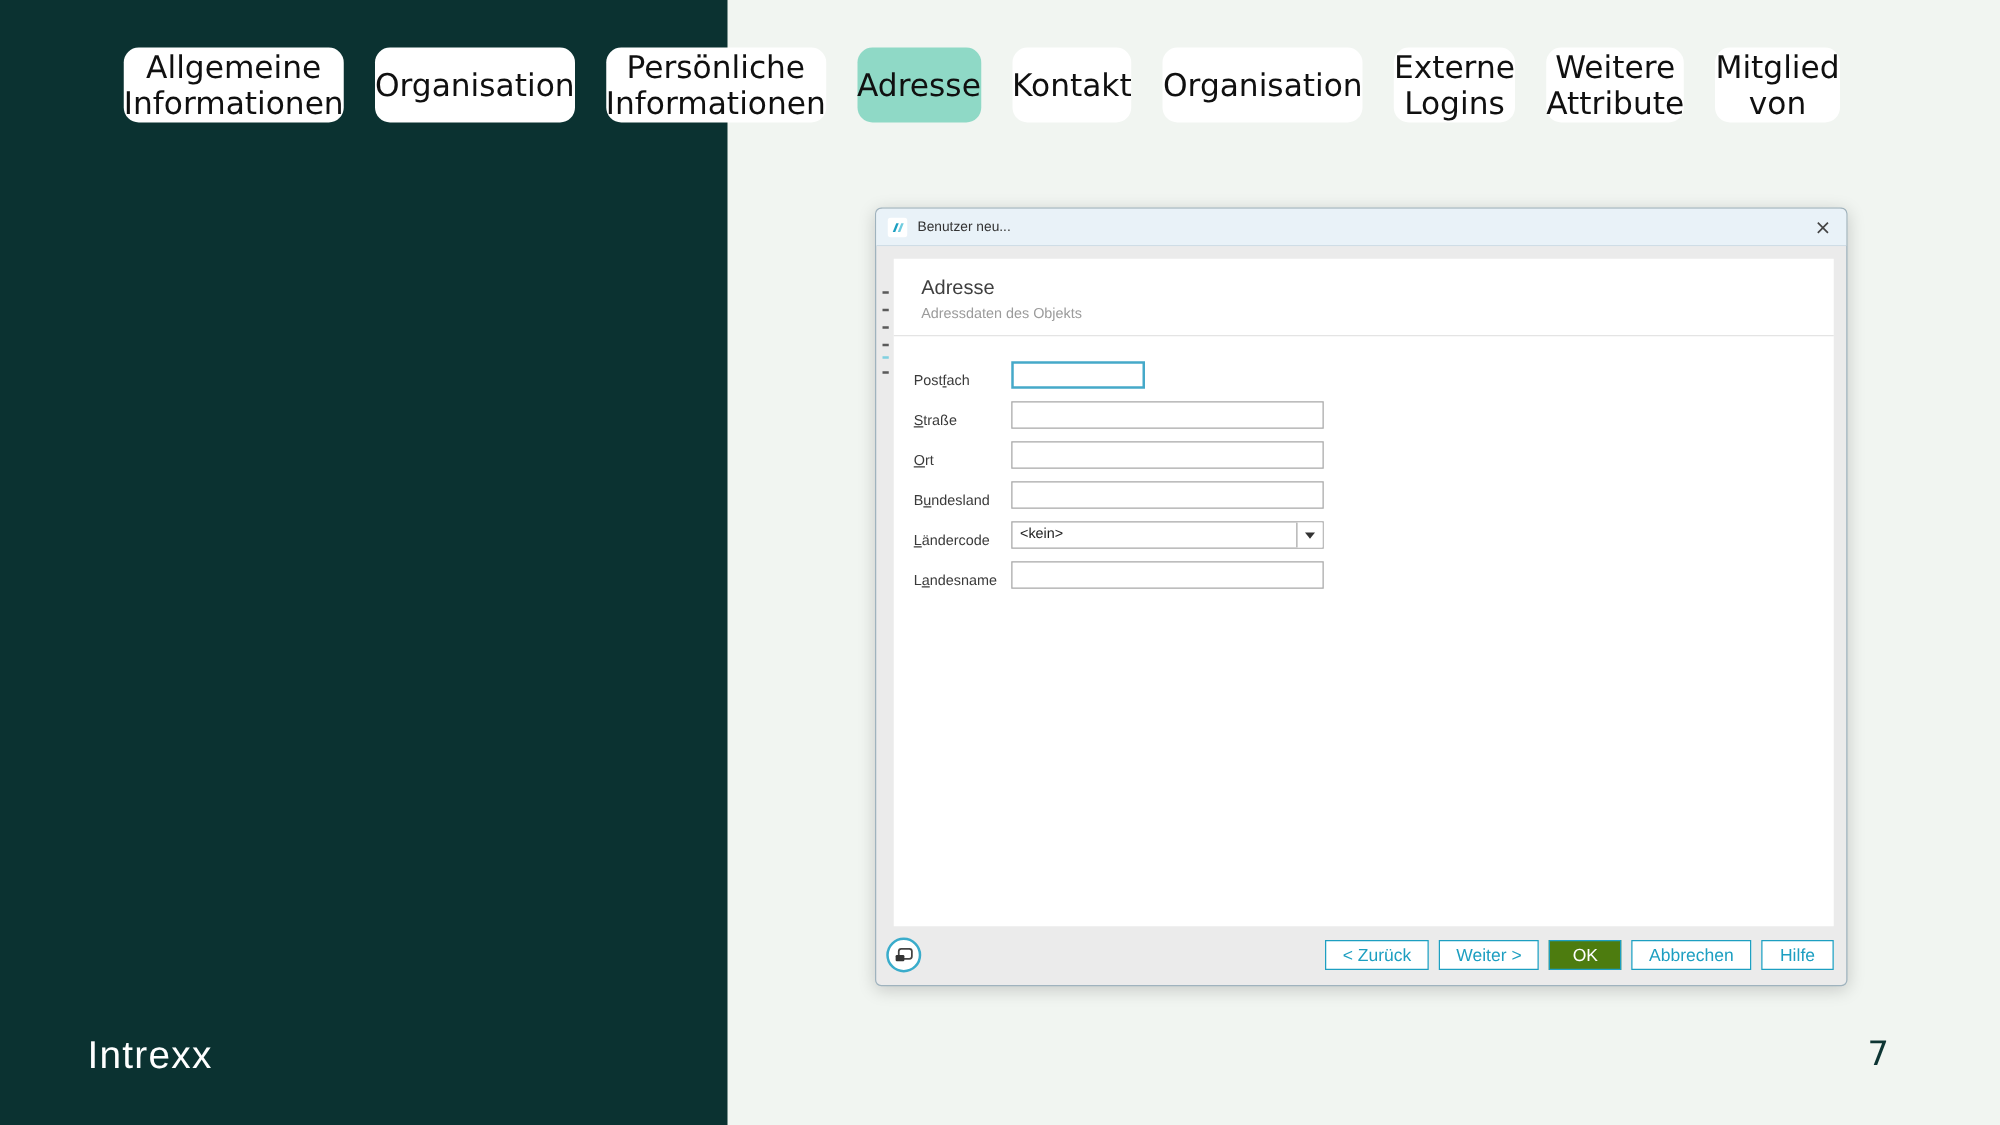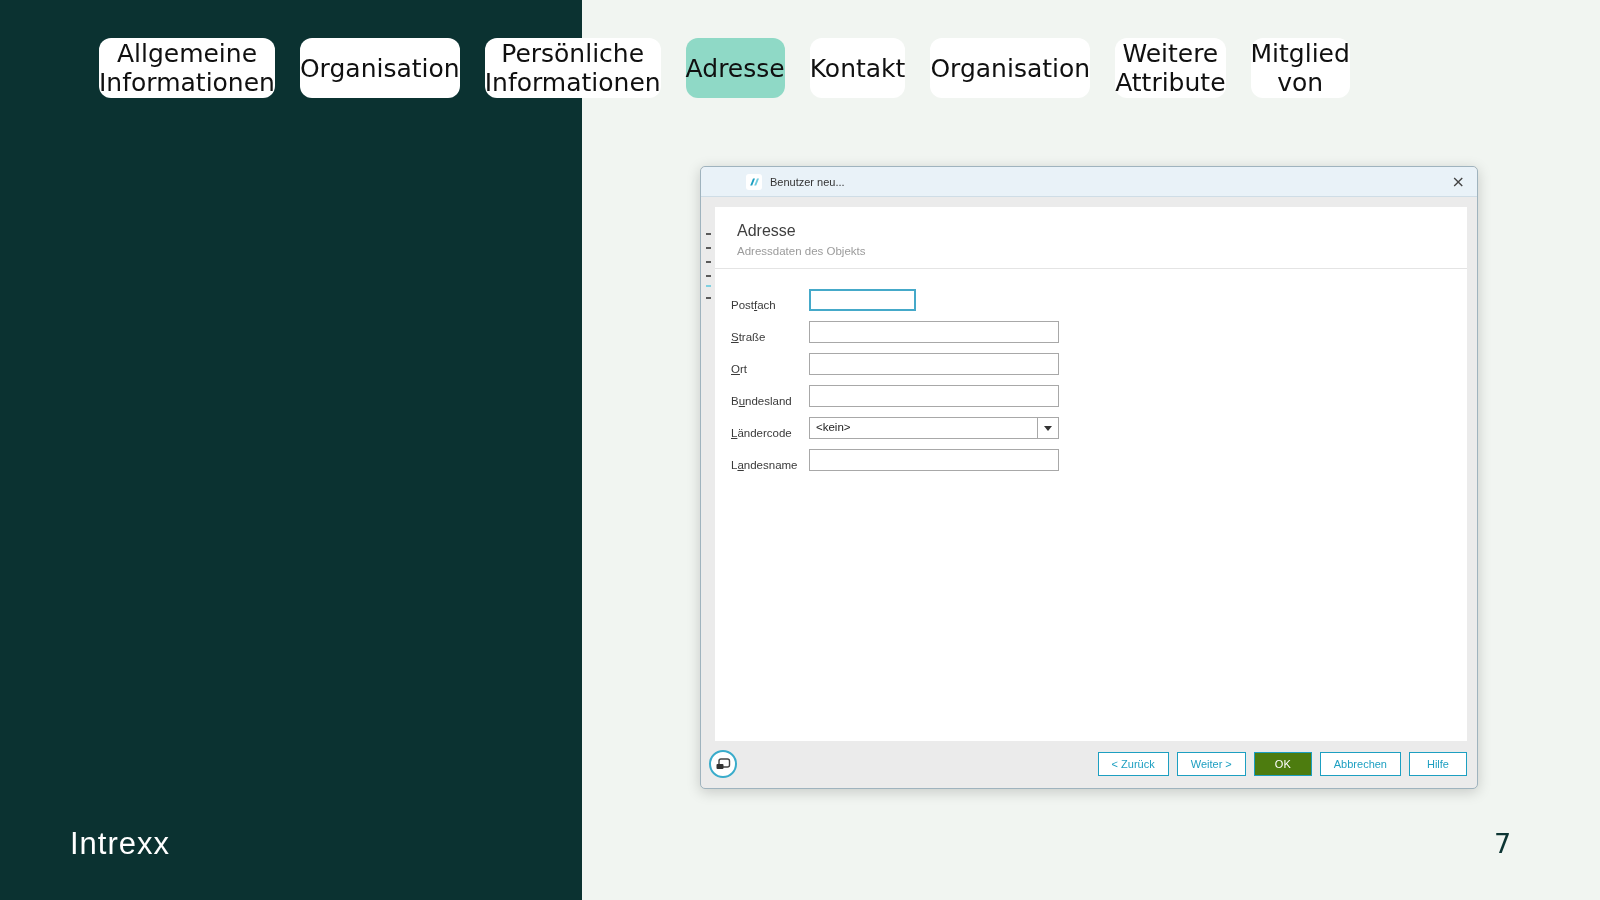--- a/index.html
+++ b/index.html
@@ -40,21 +40,21 @@
   
   .dialog {
     position:absolute; left:700px; top:166px; width:778px; height:623px;
     background:#ebebeb; border:1px solid #9fb3be; border-radius:5px;
     box-shadow:0 3px 14px rgba(0,0,0,0.18);
   }
   .titlebar {
     position:absolute; left:0; right:0; top:0; height:30px;
     background:#e9f2f8; border-bottom:1px solid #cfdde6;
     border-radius:5px 5px 0 0;
-    display:flex; align-items:center;padding-left:36px;
+    display:flex; align-items:center;
   }
   .titlebar-icon { margin-left:9px; width:16px; height:16px; flex:0 0 auto; }
   .titlebar-title { margin-left:8px; font-size:11px; color:#333; }
   .close-btn {
     margin-left:auto; margin-right:12px; font-size:16px; color:#444;
     background:none; border:none; cursor:pointer; line-height:1;
     font-family:"DejaVu Sans", sans-serif;
   }
 
   
@@ -102,21 +102,21 @@
   }
   .footer-icon-btn {
     width:28px; height:28px; border-radius:50%;
     border:2px solid #3aaccb; background:#fff; cursor:pointer;
     display:flex; align-items:center; justify-content:center; padding:0;
   }
   .footer-buttons { margin-left:auto; display:flex; gap:8px; }
   .dlg-btn {
     height:24px; min-width:58px; padding:0 13px;
     border:1.5px solid #1d9fc1; background:#fff; color:#1d9fc1;
-    font-size:11px; font-family:"Liberation Sans", sans-serif;
+    font-size:14px; font-family:"Liberation Sans", sans-serif;
     display:flex; align-items:center; justify-content:center; cursor:pointer;
   }
   .dlg-btn.primary { background:#4d7c0f; color:#fff; }
 </style>
 </head>
 <body>
 
 <div class="sidebar">
   <div class="nav">
       <button class="nav-btn">
@@ -129,20 +129,23 @@
     <span>Persönliche Informationen</span>
   </button>
       <button class="nav-btn active">
     <span>Adresse</span>
   </button>
       <button class="nav-btn">
     <span>Kontakt</span>
   </button>
       <button class="nav-btn">
     <span>Organisation</span>
+  </button>
+      <button class="nav-btn">
+    <span>Externe Logins</span>
   </button>
       <button class="nav-btn">
     <span>Weitere Attribute</span>
   </button>
       <button class="nav-btn">
     <span>Mitglied von</span>
   </button>
     </div>
   <div class="logo">Intrexx</div>
 </div>

